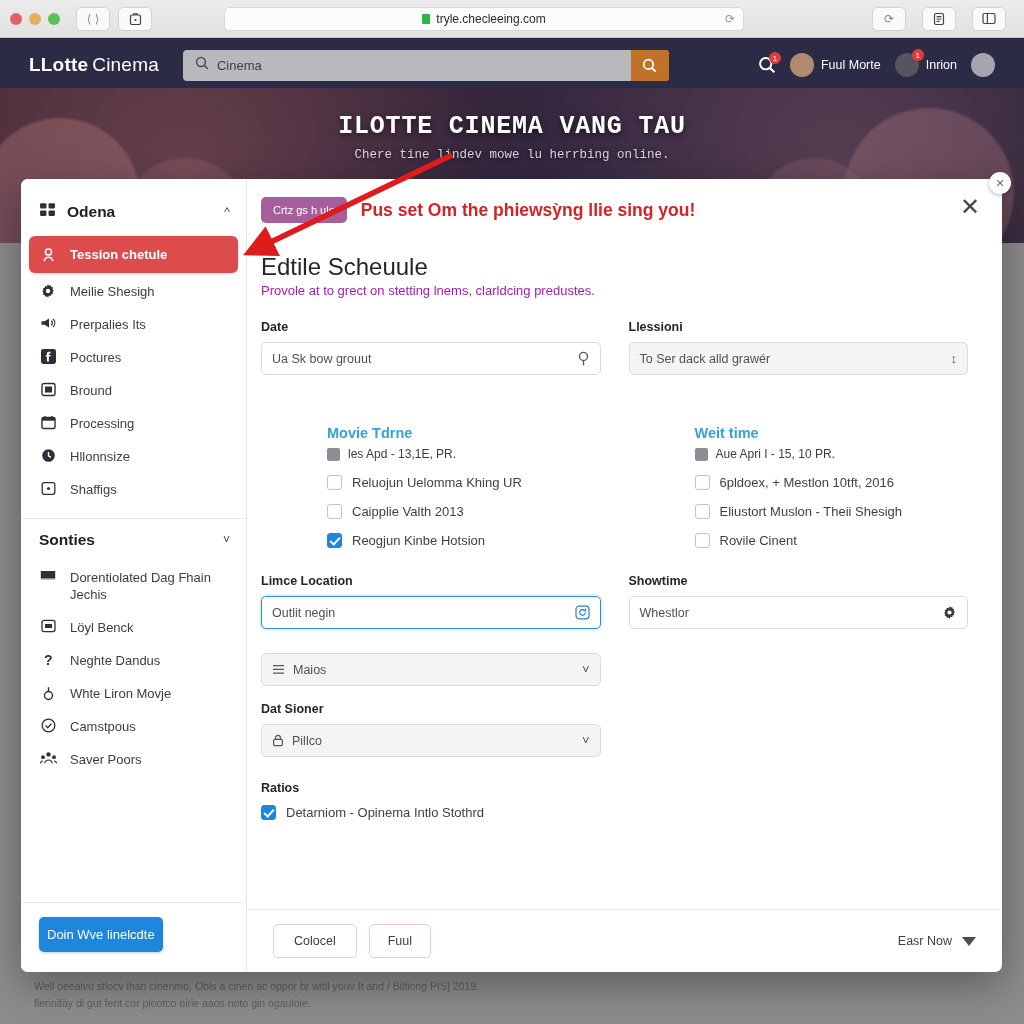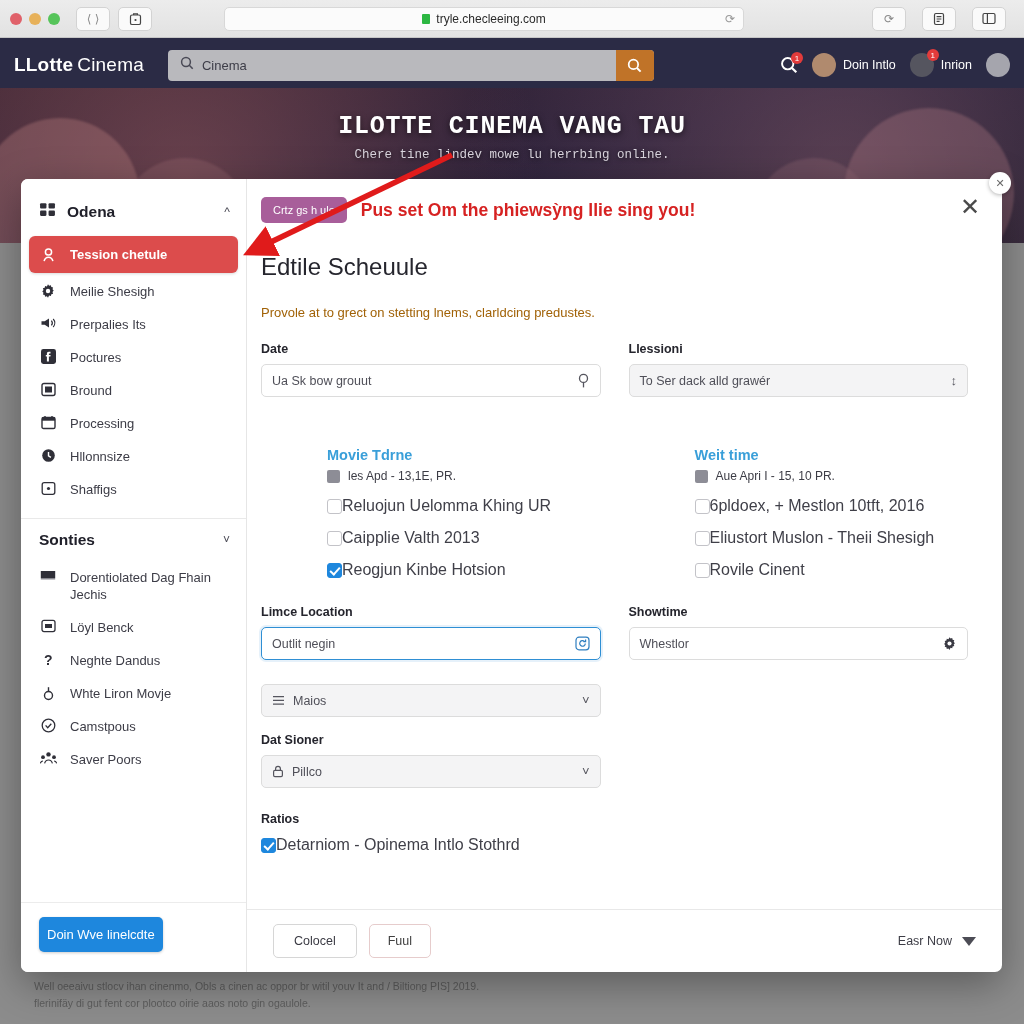--- a/index.html
+++ b/index.html
@@ -34,21 +34,21 @@
     display: flex; align-items: center; justify-content: center; position: relative;
   }
   .url-text { font-size: 12px; color: #2b2b2b; }
   .lock { width: 8px; height: 10px; background: #2cb742; border-radius: 1px; margin-right: 6px; }
   .url-reload { position: absolute; right: 8px; color: #9a9a9a; font-size: 12px; }
   .chrome-right { display: flex; gap: 8px; align-items: center; margin-left: auto; }
 
   
   .site-header {
     position: absolute; top: 38px; left: 0; width: 1024px; height: 54px;
-    background: #2b2b45; display: flex; align-items: center; padding: 0 14px;
+    background: #2b2b45; display: flex; align-items: center; padding: 0 29px;
   }
   .brand { color: #fff; font-size: 19px; letter-spacing: .2px; white-space: nowrap; }
   .brand b { font-weight: 700; }
   .brand span.light { font-weight: 400; margin-left: 4px; }
   .hdr-search {
     margin-left: 24px; width: 486px; height: 31px; display: flex;
     background: #b9b9bd; border-radius: 4px; overflow: hidden; align-items: center;
   }
   .hdr-search .magnifier { margin: 0 8px 0 12px; color: #4a4a56; }
   .hdr-search input {
@@ -151,40 +151,40 @@
   .pill {
     background: #a85e9a; color: #fff; font-size: 11px; border-radius: 5px;
     padding: 7px 12px; white-space: nowrap;
   }
   .alert-text { color: #d62222; font-size: 17.5px; font-weight: 700; }
   .modal-x {
     position: absolute; top: 16px; right: 22px; color: #4a4a4a;
     font-size: 24px; line-height: 1;
   }
   .modal-h1 { font-size: 24px; color: #26262e; margin: 30px 0 0 0; font-weight: 400; }
-  .modal-desc { font-size: 13px; color: #a16207; margin-top: 24px; }
+  .modal-desc { font-size: 13px; color: #a21caf; margin-top: 2px; }
 
   .grid { display: grid; grid-template-columns: 1fr 1fr; column-gap: 28px; margin-top: 22px; }
   .field { margin-bottom: 2px; }
   .f-label { font-size: 12.5px; font-weight: 700; color: #25252d; margin-bottom: 8px; }
   .f-input {
     height: 33px; border: 1px solid #dcdcdc; border-radius: 5px; background: #fff;
     display: flex; align-items: center; padding: 0 10px; gap: 8px;
     font-size: 12.5px; color: #4f4f58;
   }
   .f-input.grey { background: #f4f4f5; }
   .f-input.focus { border: 1.6px solid #2f8fd4; box-shadow: 0 0 0 2px rgba(47,143,212,.12); }
   .f-input .val { flex: 1; }
   .f-input .tail { color: #55555e; font-size: 13px; display: flex; align-items: center; }
 
   .sub-block { margin-top: 26px; padding-left: 66px; }
   .sub-title { color: #3a9fd9; font-size: 14.5px; font-weight: 700; }
   .sub-line { display: flex; align-items: center; gap: 8px; margin-top: 6px; font-size: 12px; color: #3c3c45; }
   .mini-ic { width: 13px; height: 13px; background: #8d8d96; border-radius: 2px; display:block; }
-  .check-row { display: flex; align-items: center; margin-top: 14px; font-size: 16px; color: #3f3f48; }
+  .check-row { display: flex; align-items: center; gap: 10px; margin-top: 14px; font-size: 13px; color: #3f3f48; }
   .cbx { width: 15px; height: 15px; border: 1px solid #c3c3c8; border-radius: 3px; background: #fff; flex: 0 0 15px; }
   .cbx.on { background: #1e87dd; border-color: #1e87dd; position: relative; }
   .cbx.on::after {
     content: ""; position: absolute; left: 4px; top: 1px; width: 4px; height: 8px;
     border: solid #fff; border-width: 0 2px 2px 0; transform: rotate(42deg);
   }
 
   .row-lower { margin-top: 26px; }
   .ratios-title { font-size: 12.5px; font-weight: 700; color: #25252d; margin-top: 22px; }
 
@@ -268,21 +268,21 @@
     <div class="hdr-right">
       <div class="icon-badge">
         <svg width="18" height="18" viewBox="0 0 14 14">
             <circle cx="6" cy="6" r="4.4" fill="none" stroke="#fff" stroke-width="1.5"></circle>
             <path d="M9.3 9.3l3.4 3.4" stroke="#fff" stroke-width="1.7"></path>
           </svg>
         <span class="badge">1</span>
       </div>
       <div class="hdr-user">
         <span class="avatar"></span>
-        <span>Doin Intlo</span>
+        <span>Fuul Morte</span>
       </div>
       <div class="hdr-user">
         <span class="icon-badge">
           <span class="avatar dark"></span>
           <span class="badge">1</span>
         </span>
         <span>Inrion</span>
       </div>
       <span class="avatar grey"></span>
     </div>

